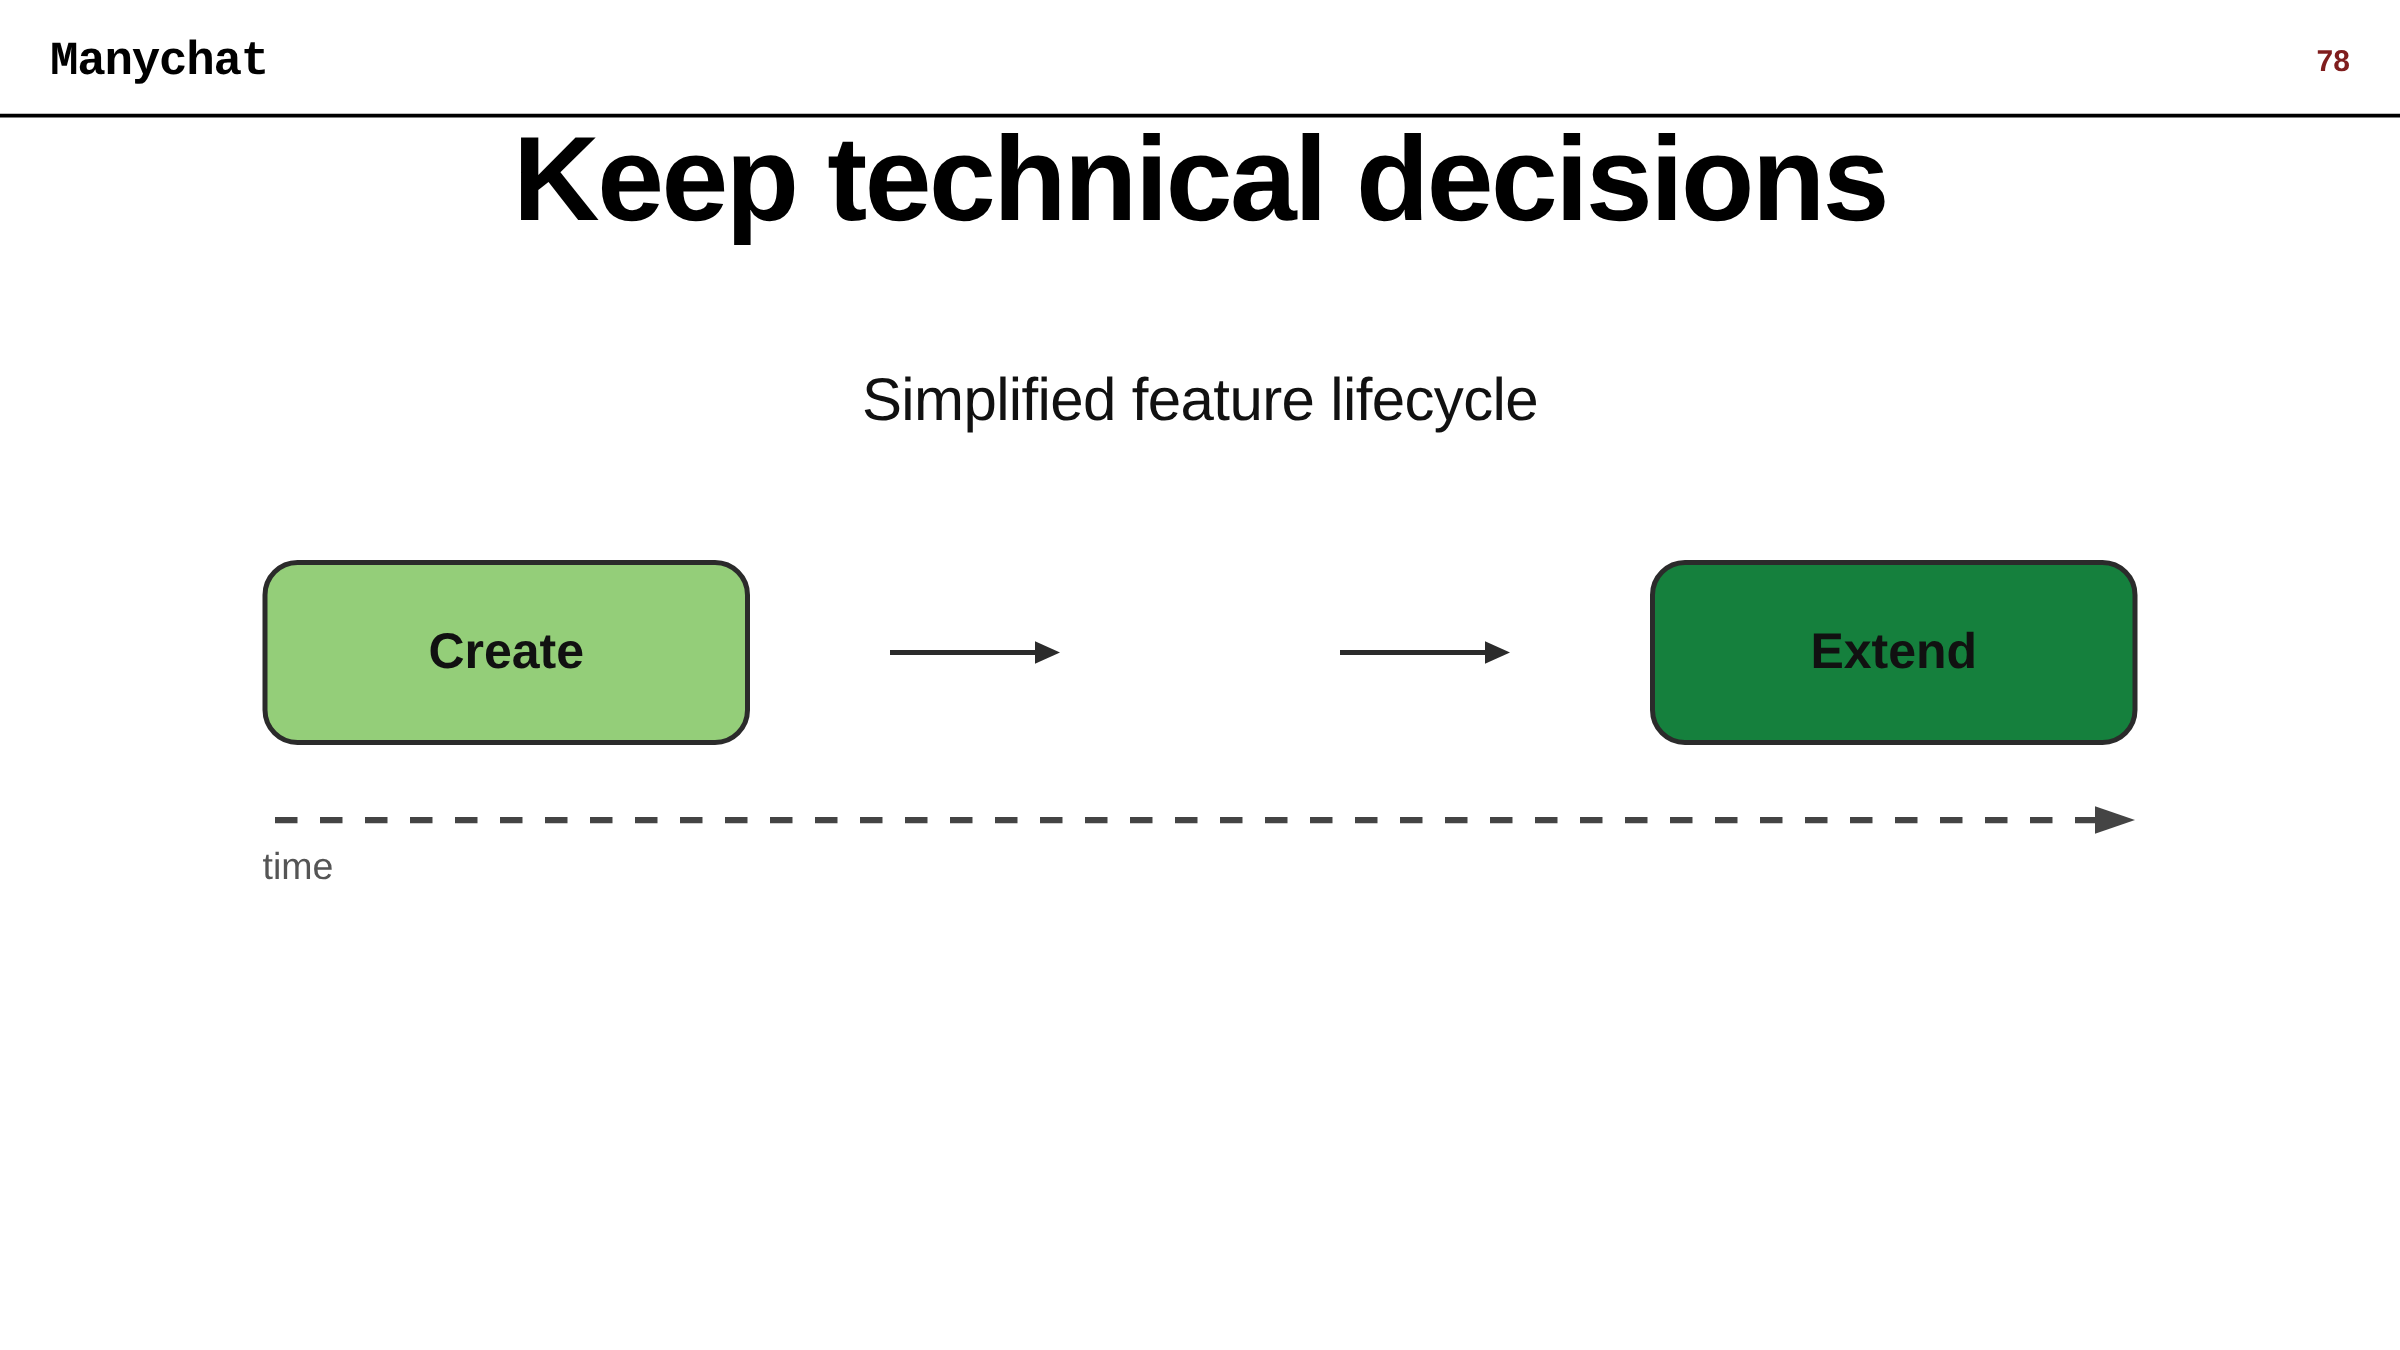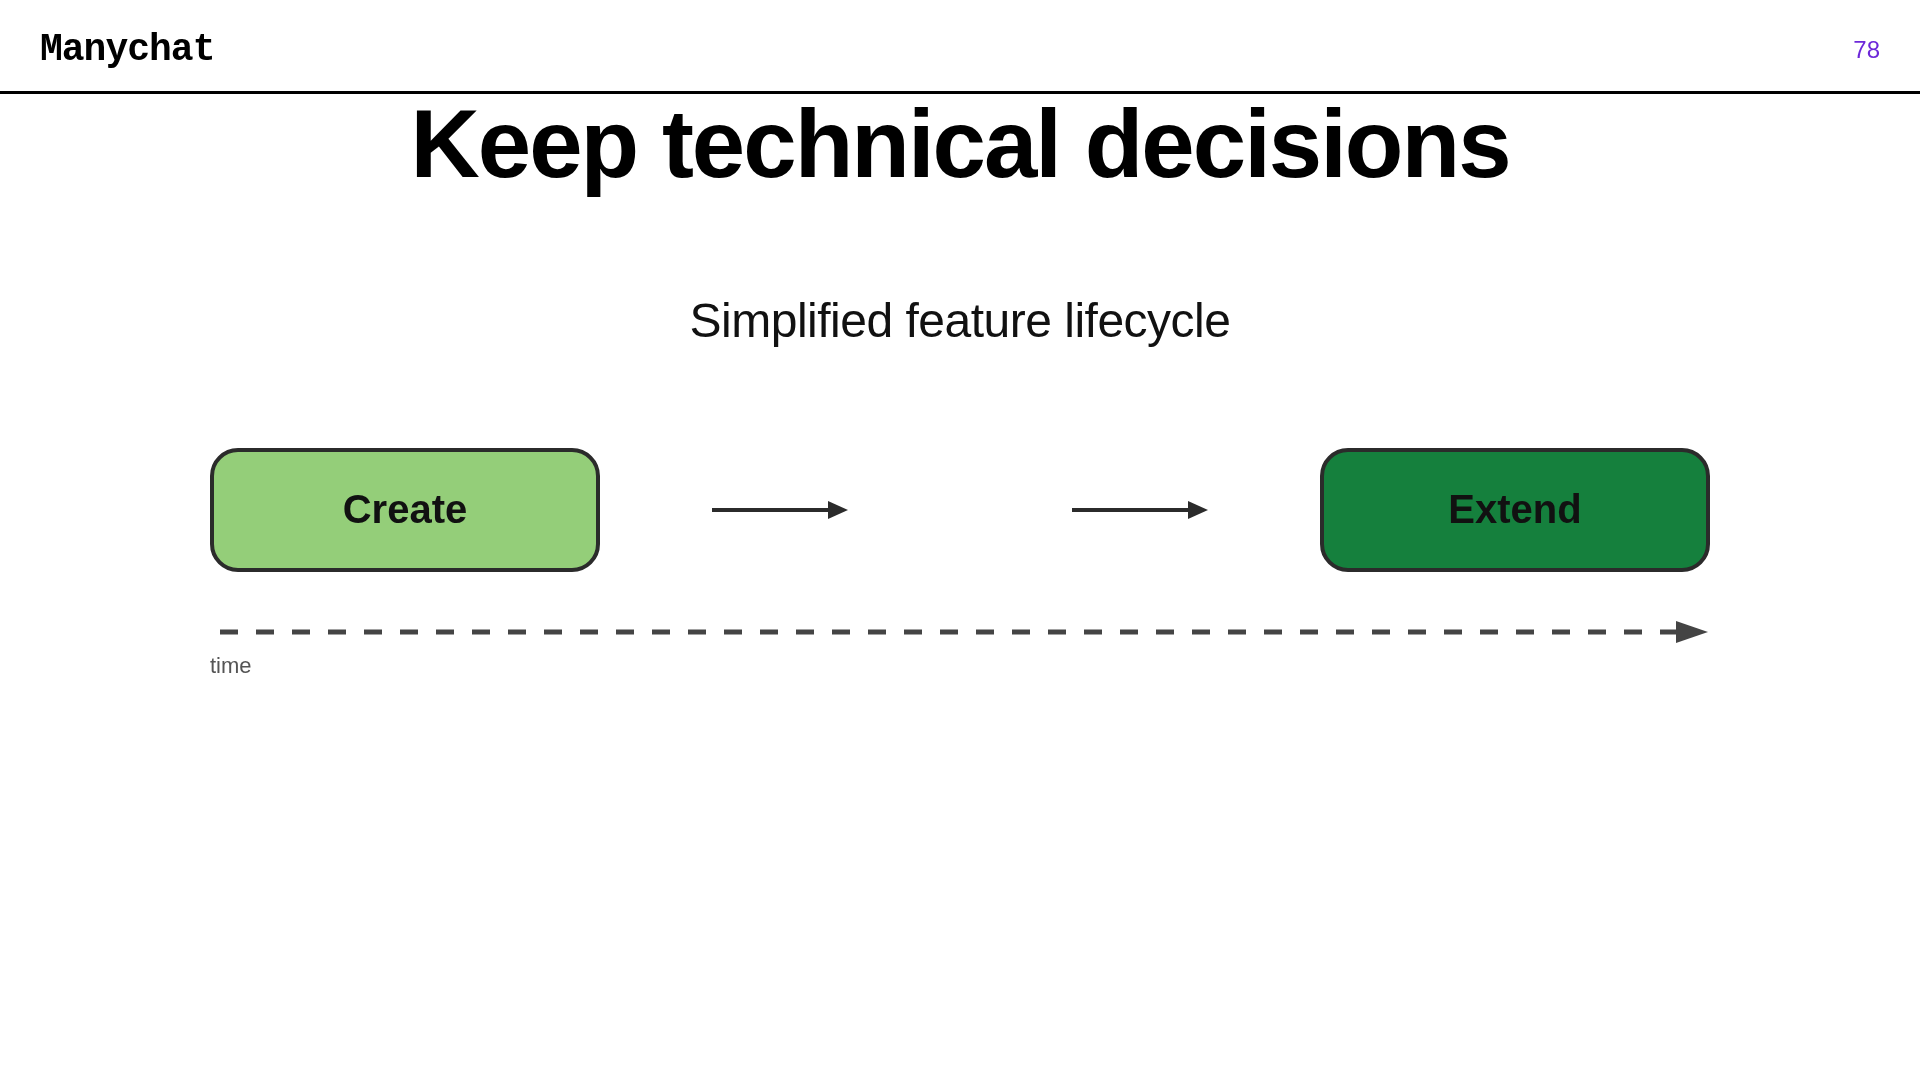--- a/index.html
+++ b/index.html
@@ -20,22 +20,22 @@
     }
     .logo {
       font-size: 38px;
       font-weight: 900;
       letter-spacing: -1px;
       color: #000;
       font-family: Liberation Mono, monospace;
     }
     .page-num {
       font-size: 24px;
-      color: #6d28d9;
-      font-weight: 400;
+      color: #7f1d1d;
+      font-weight: 700;
     }
     .title {
       font-size: 96px;
       font-weight: 900;
       text-align: center;
       line-height: 1.05;
       letter-spacing: -2px;
       color: #000;
       font-family: Arial Black, Arial, sans-serif;
     }
@@ -52,21 +52,21 @@
       width: 1500px;
       margin: 100px auto 0 auto;
     }
     .row {
       display: flex;
       justify-content: space-between;
       align-items: center;
     }
     .box {
       width: 390px;
-      height: 124px;
+      height: 148px;
       border: 4px solid #2b2b2b;
       border-radius: 28px;
       display: flex;
       align-items: center;
       justify-content: center;
       font-size: 40px;
       font-weight: 700;
       color: #111;
       flex-shrink: 0;
     }
@@ -80,21 +80,21 @@
       justify-content: center;
       padding: 0 15px;
     }
     .arrow-between svg { width: 100%; height: 30px; }
     .timeline {
       margin-top: 45px;
       width: 100%;
     }
     .timeline svg { width: 100%; height: 30px; display: block; }
     .time-label {
-      font-size: 22px;
+      font-size: 30px;
       color: #555;
       margin-top: 6px;
       margin-left: 0;
     }
   </style>
 </head>
 <body>
 
 <div class="header">
   <div class="logo">Manychat</div>

